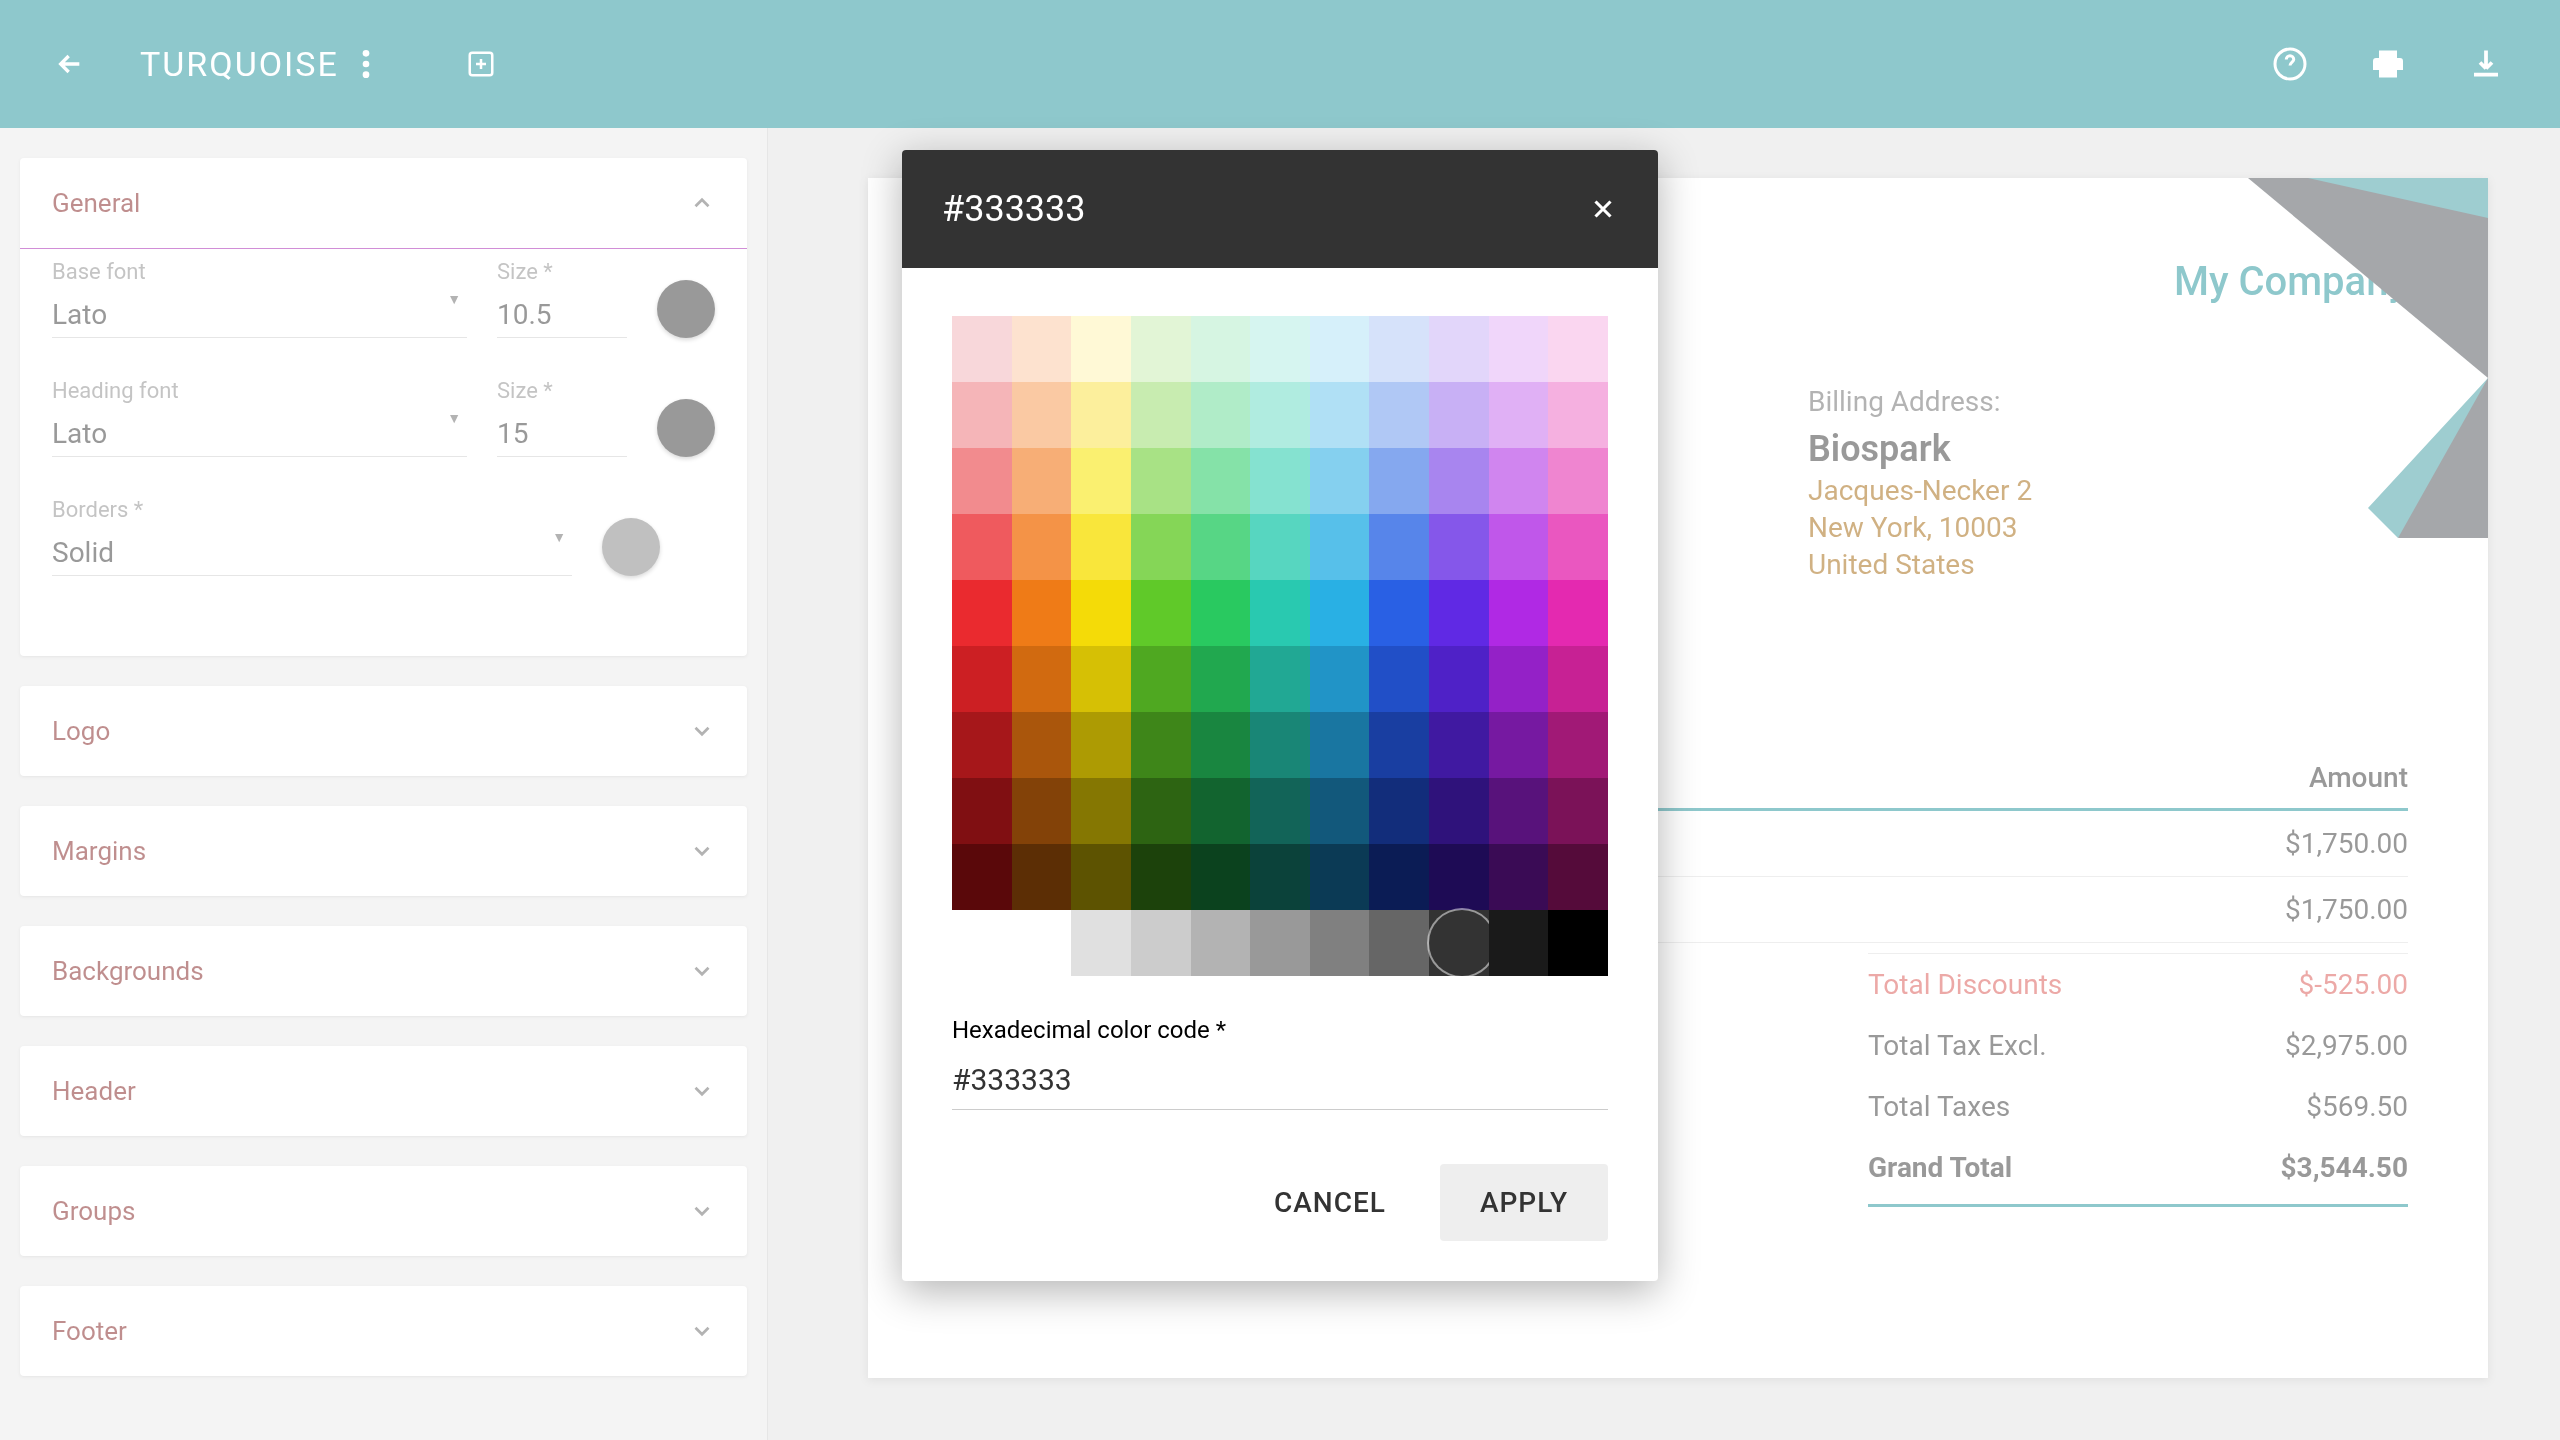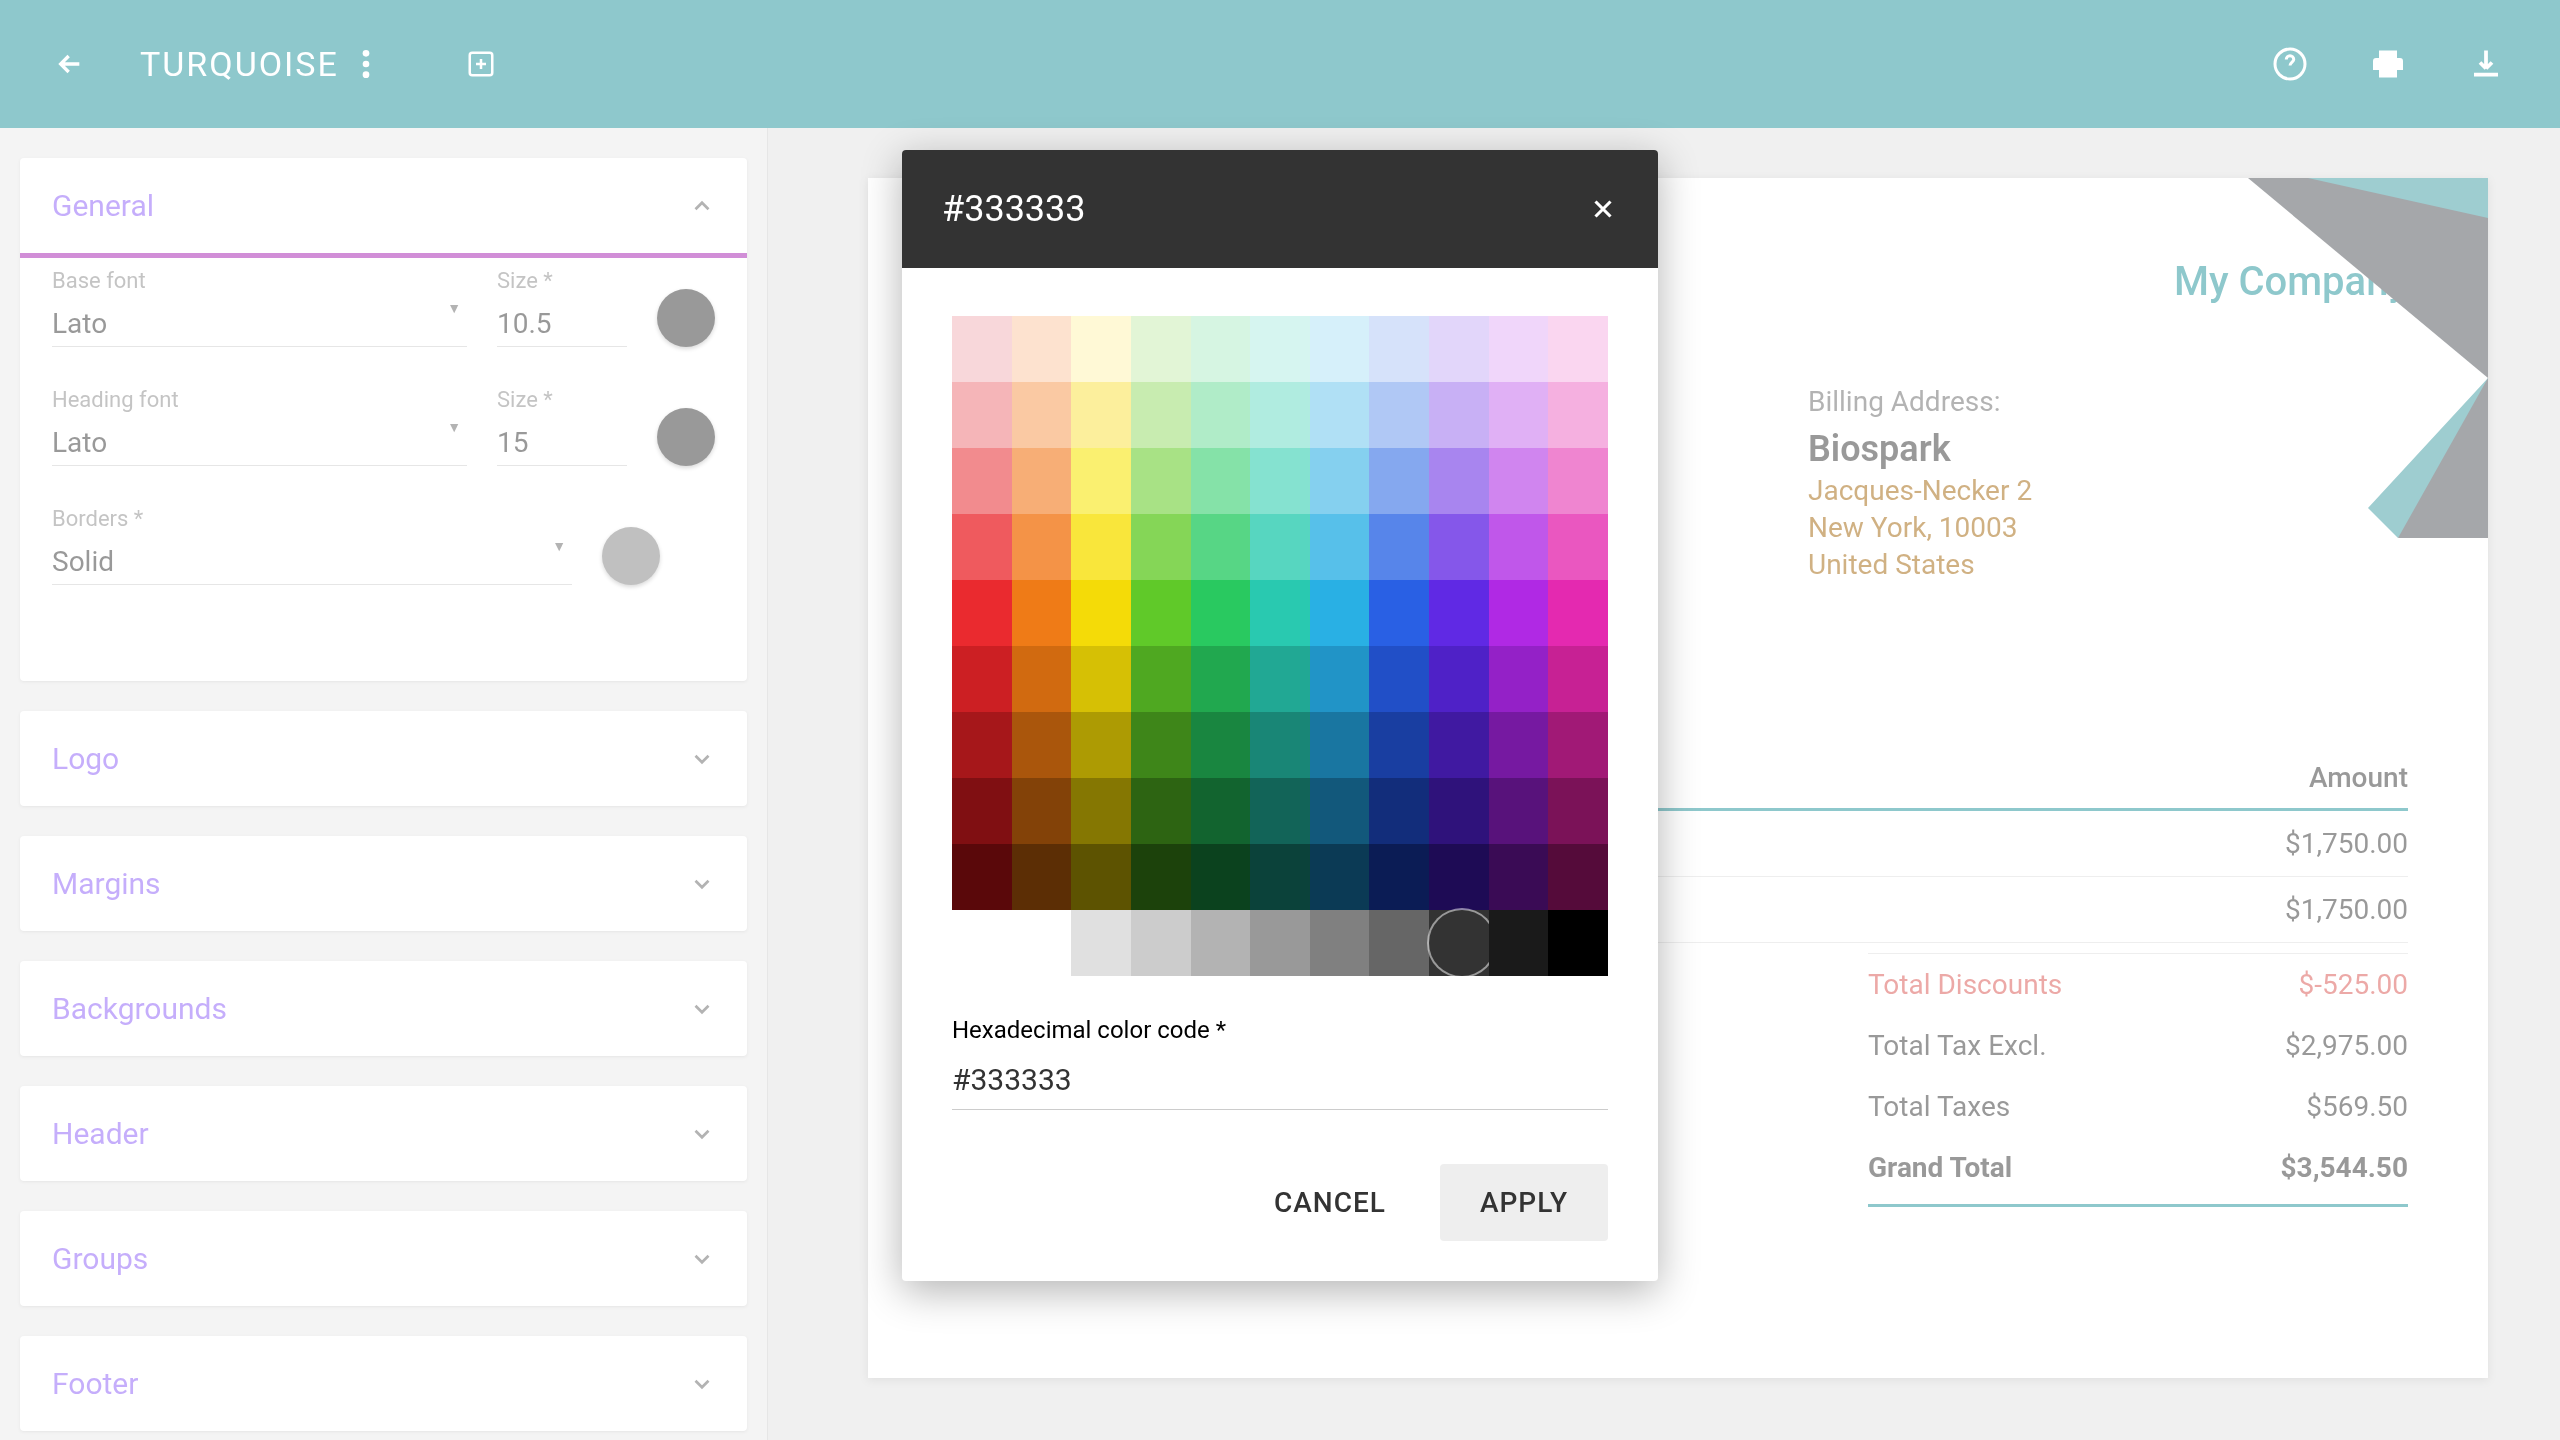--- a/index.html
+++ b/index.html
@@ -14,23 +14,23 @@
 .topbar .icon-btn { width: 48px; height: 48px; display: flex; align-items: center; justify-content: center; margin-left: 50px; }
 
 .main { display: flex; height: calc(100% - 128px); }
 
 .sidebar { width: 768px; background: #e8e8e8; padding: 30px 20px; overflow-y: auto; border-right: 1px solid #ccc; }
 .sidebar::-webkit-scrollbar { width: 14px; }
 .sidebar::-webkit-scrollbar-thumb { background: #b0b0b0; border-radius: 7px; }
 
 .card { background: #fff; border-radius: 4px; margin-bottom: 30px; box-shadow: 0 1px 3px rgba(0,0,0,0.12); }
 .section-header { display: flex; align-items: center; justify-content: space-between; padding: 30px 32px; cursor: pointer; }
-.section-header .label { font-size: 30px; color: #8b5cf6; text-align: right; }
+.section-header .label { font-size: 26px; color: #7f1d1d; text-align: right; }
 .section-header .chev { color: #666; }
-.section-body { padding: 10px 32px 56px; border-top: 5px solid #a21caf; }
+.section-body { padding: 10px 32px 40px; border-top: 1px solid #a21caf; }
 
 .field-row { display: flex; align-items: flex-end; gap: 30px; margin-bottom: 40px; }
 .field { flex: 1; }
 .field.small { flex: 0 0 130px; }
 .field-label { font-size: 22px; color: #888; margin-bottom: 8px; display: block; }
 .field-input { font-size: 28px; color: #333; border: none; border-bottom: 1px solid #ccc; width: 100%; padding: 6px 0; background: transparent; }
 .select-wrap { position: relative; }
 .select-wrap::after { content: "▼"; position: absolute; right: 6px; top: 50%; transform: translateY(-50%); font-size: 14px; color: #666; pointer-events: none; }
 .color-dot { width: 58px; height: 58px; border-radius: 50%; background: #333; flex: 0 0 58px; box-shadow: 0 2px 4px rgba(0,0,0,0.3); }
 .color-dot.grey { background: #808080; }

